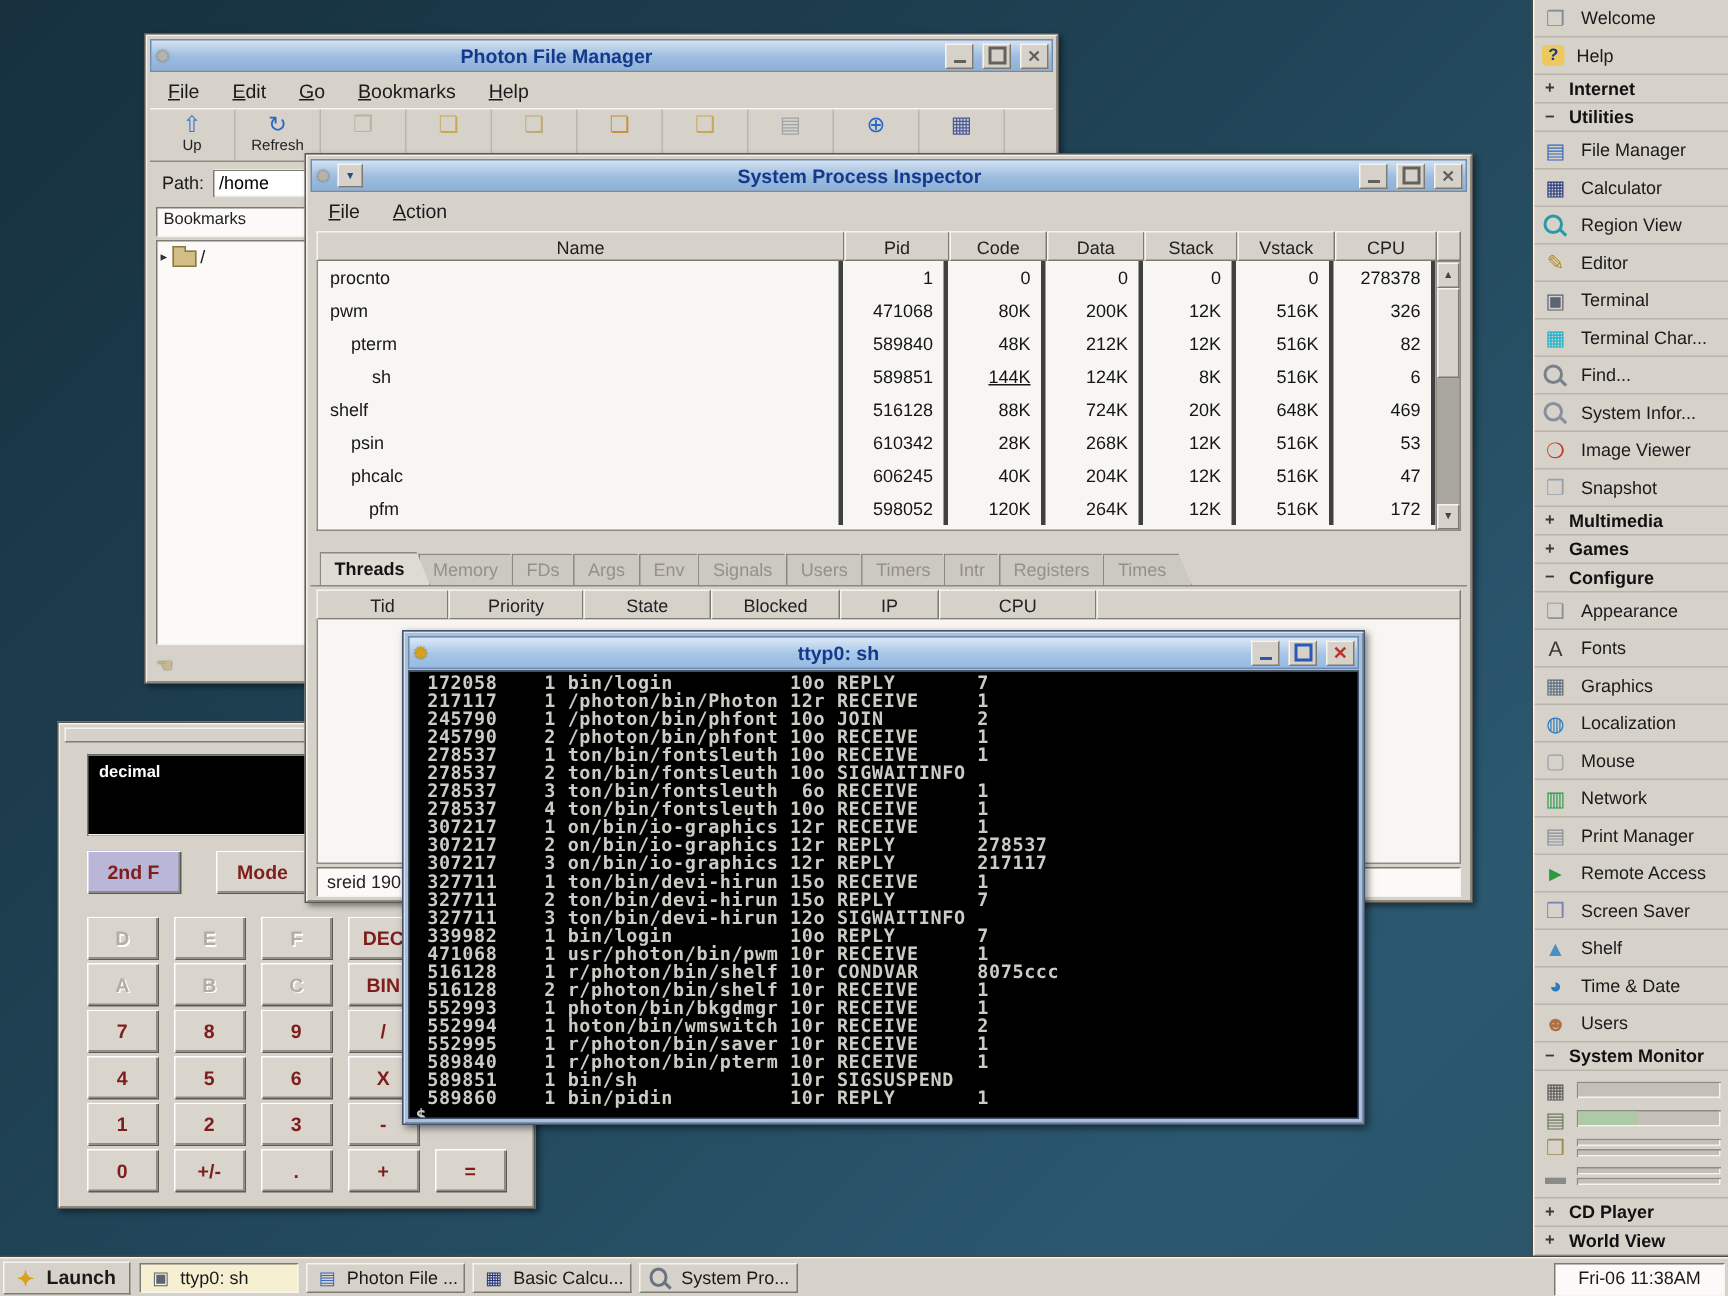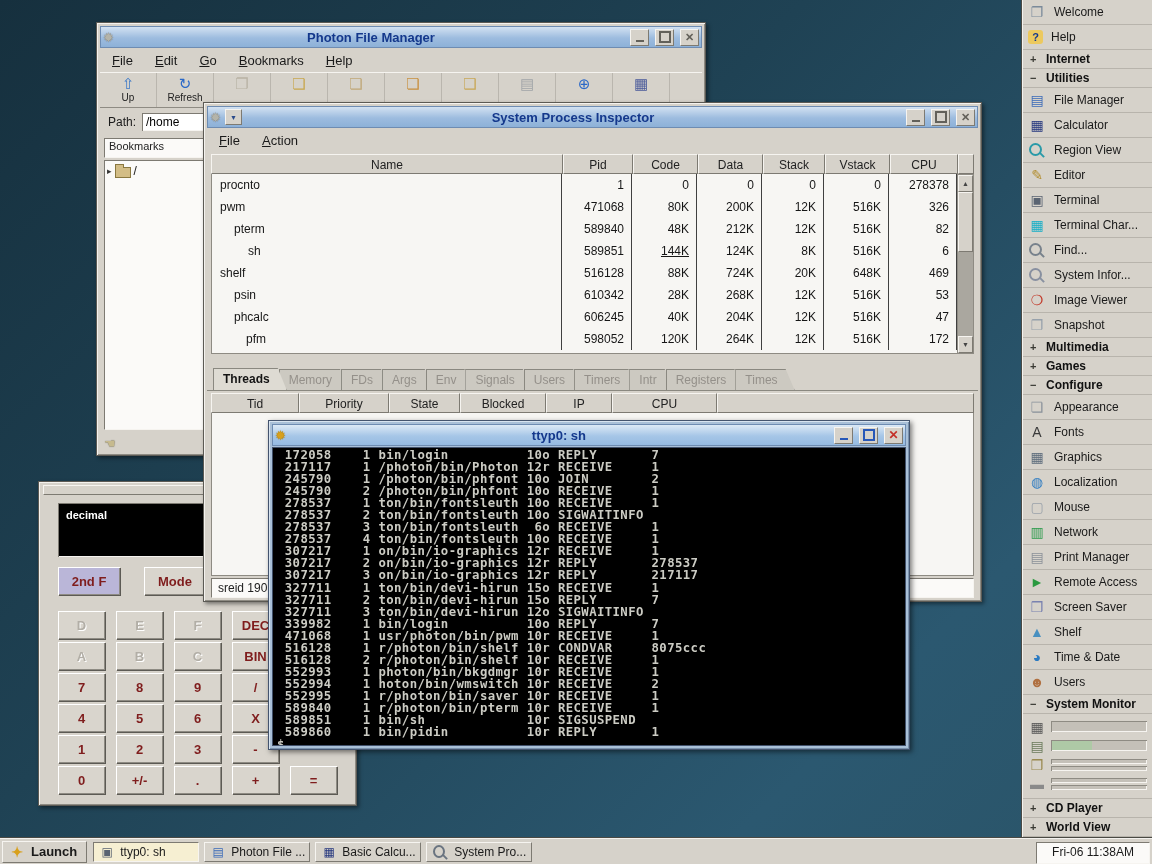--- a/index.html
+++ b/index.html
@@ -65,21 +65,21 @@
   .fm-status{height:18px;flex:0 0 18px;margin-top:2px;display:flex;align-items:center;padding:0 4px;}
   .hand{font-size:13px;color:#c6ba8e;text-shadow:0 0 1px #555;}
 
   
   #pi-window{left:203px;top:102px;width:779px;height:500px;}
   .pi-table-head{display:flex;margin:2px 4px 0 4px;}
   .pi-col{height:20px;line-height:20px;text-align:center;font-size:12px;color:#222;box-sizing:border-box;}
   .pi-rows-wrap{display:flex;margin:0 4px;height:180px;}
   .pi-rows{flex:1;background:#f7f6f3;border:1px solid #8e8b83;border-top:none;overflow:hidden;}
   .pi-row{display:flex;height:22px;line-height:22px;font-size:12px;color:#161616;}
-  .pi-cell{box-sizing:border-box;border-right:1px solid #404040;padding:0 7px;white-space:nowrap;overflow:hidden;}
+  .pi-cell{box-sizing:border-box;border-right:3px solid #404040;padding:0 7px;white-space:nowrap;overflow:hidden;}
   .pi-cell.num{text-align:right;}
   .vscroll{width:16px;display:flex;flex-direction:column;background:#aaa79f;border:1px solid #8e8b83;border-left:none;box-sizing:border-box;}
   .sbtn{height:15px;flex:0 0 15px;display:flex;align-items:center;justify-content:center;font-size:7px;color:#444;}
   .sthumb{height:58px;margin:0;}
   .tabs-row{display:flex;align-items:flex-end;padding:14px 6px 0 6px;border-bottom:1px solid #8a8880;}
   .tab{position:relative;height:20px;line-height:20px;padding:0 16px 0 9px;font-size:12px;color:#94908a;
     background:#ccc9c1;border:1px solid #8a8880;border-bottom:none;margin-right:-8px;
     clip-path:polygon(0 0,calc(100% - 9px) 0,100% 100%,0 100%);}
   .tab.active{background:#dedbd3;color:#141414;font-weight:bold;z-index:3;height:21px;line-height:21px;}
   .pi-thread-head{display:flex;margin:2px 4px 0 4px;}
@@ -404,21 +404,21 @@
         <span class="tab">Signals</span>
         <span class="tab">Users</span>
         <span class="tab">Timers</span>
         <span class="tab">Intr</span>
         <span class="tab">Registers</span>
         <span class="tab">Times</span>
       </div>
     <div class="pi-thread-head" id="pi-thread-cols">
         <div class="pi-col raised" style="width: 88px;">Tid</div>
         <div class="pi-col raised" style="width: 90px;">Priority</div>
-        <div class="pi-col raised" style="width: 71px;">State</div>
+        <div class="pi-col raised" style="width: 85px;">State</div>
         <div class="pi-col raised" style="width: 86px;">Blocked</div>
         <div class="pi-col raised" style="width: 66px;">IP</div>
         <div class="pi-col raised" style="width: 105px;">CPU</div>
         <div class="pi-col raised" style="flex: 1 1 0%;"></div>
       </div>
     <div class="pi-thread-body"></div>
     <div class="pi-status">
       <span class="status-cell sunken" id="pi-status-left">sreid 190</span>
       <span class="status-cell sunken" id="pi-status-right"></span>
     </div>

